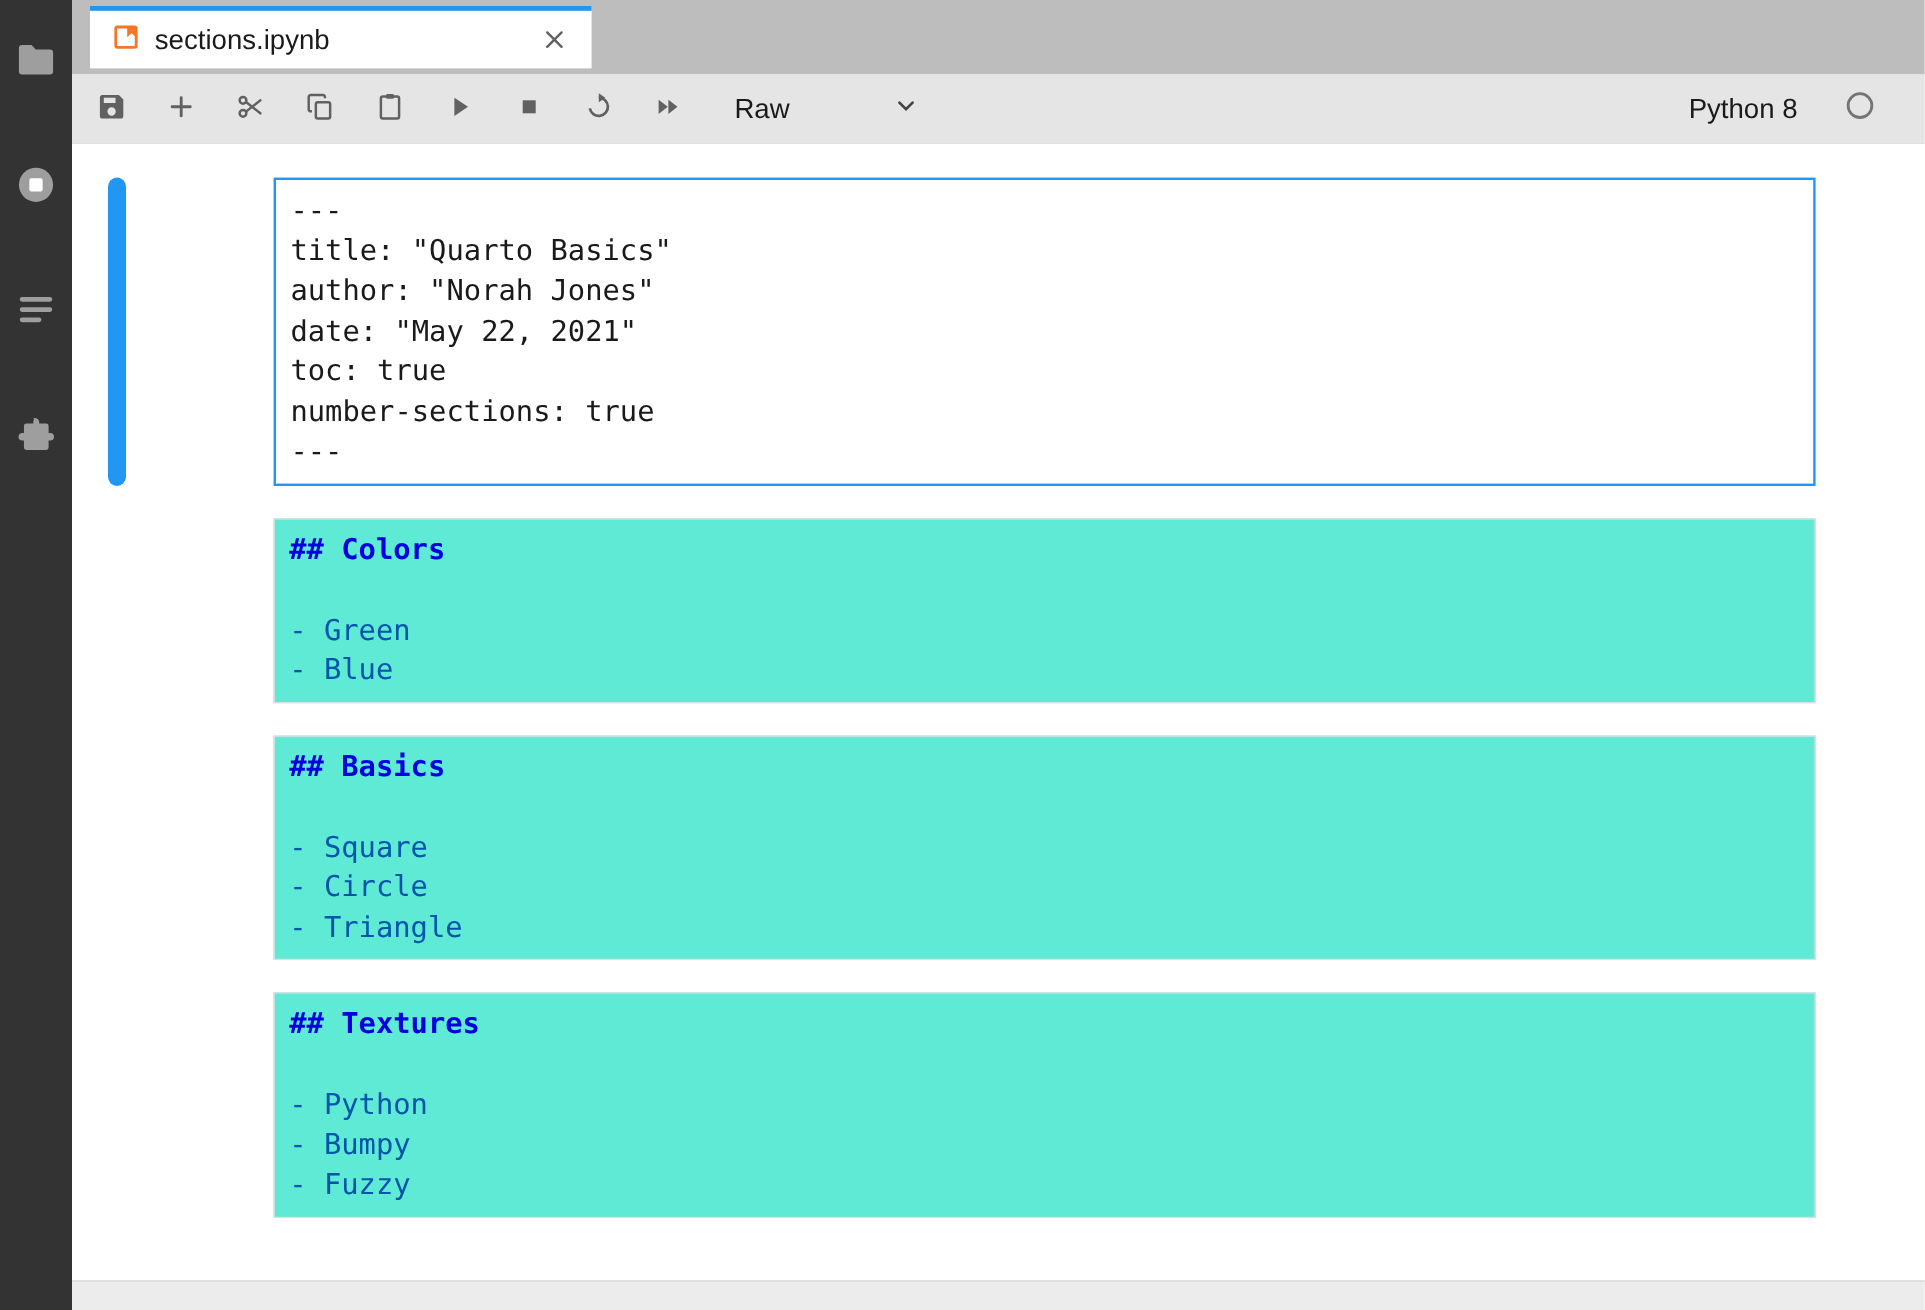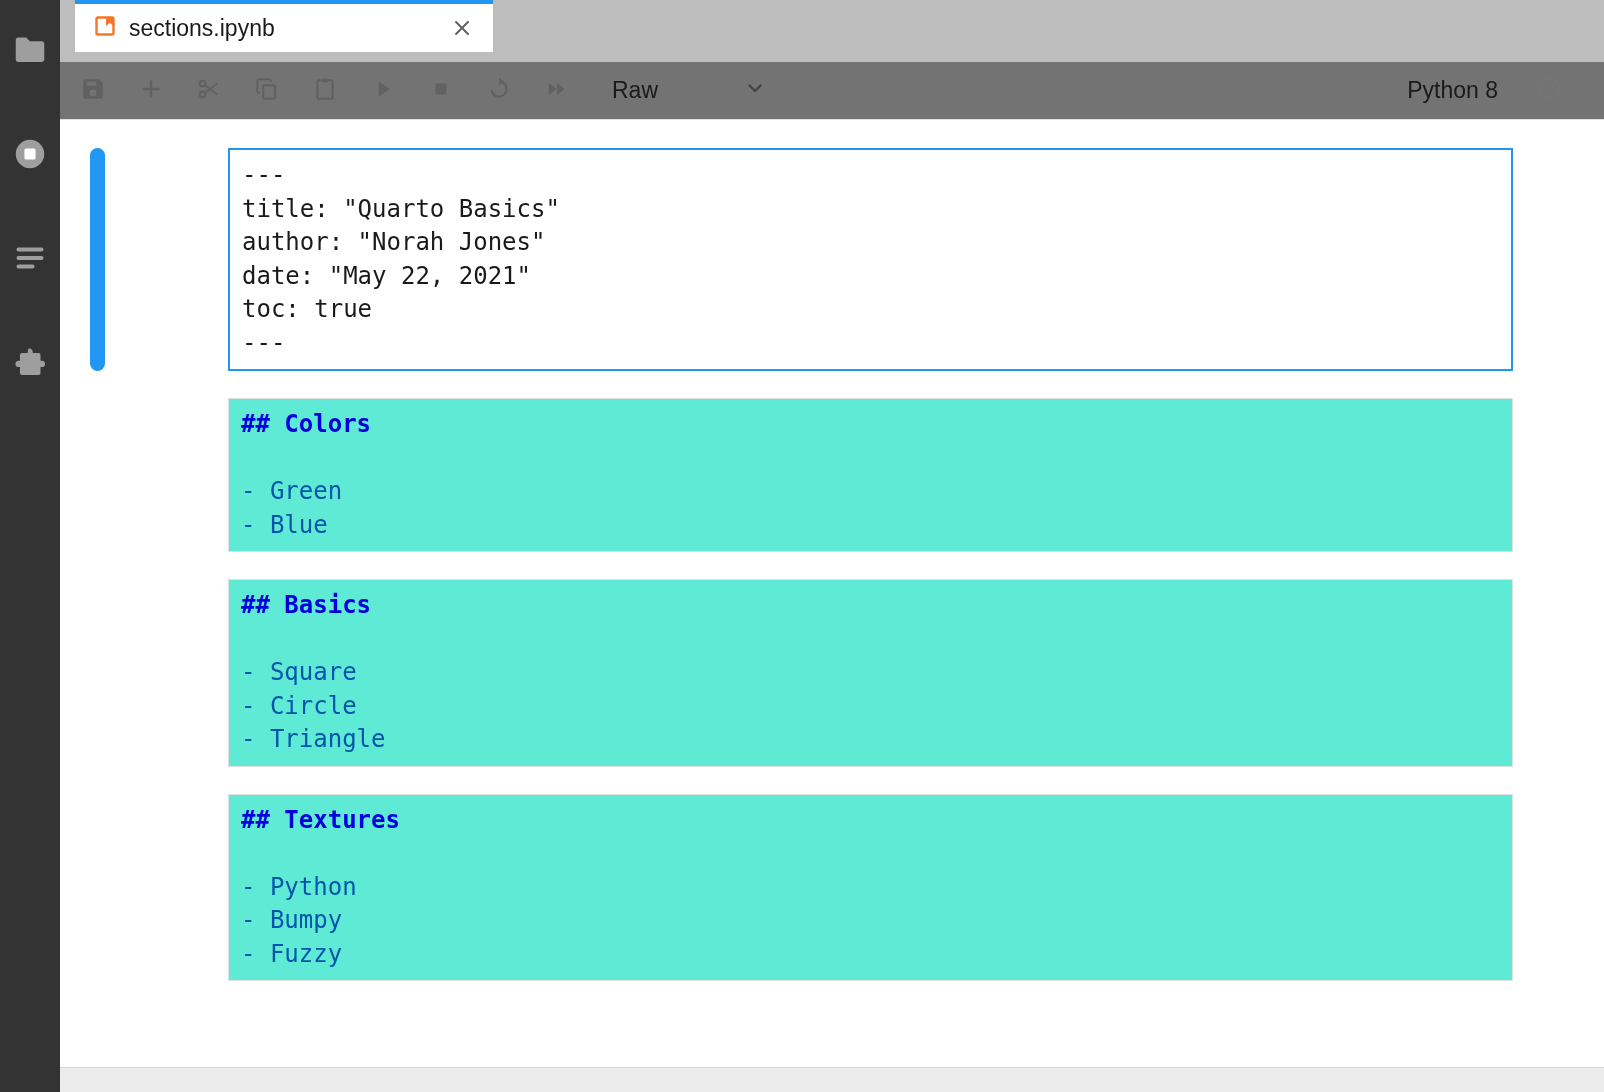--- a/index.html
+++ b/index.html
@@ -11,30 +11,30 @@
   .sidebar { width:60px; background:#333333; flex:0 0 60px;
              display:flex; flex-direction:column; align-items:center;
              padding-top:32px; gap:66px; }
   .sb-btn { width:38px; height:38px; background:none; border:none; cursor:pointer;
             display:flex; align-items:center; justify-content:center; }
 
   
   .main { flex:1; display:flex; flex-direction:column; min-width:0; }
 
   
-  .tabbar { height:62px; background:#bdbdbd; display:flex; align-items:flex-start;
+  .tabbar { height:62px; background:#bdbdbd; display:flex; align-items:center;
             padding-left:15px; flex:0 0 62px; }
   .tab { height:52px; width:418px; background:#fff; border-top:4px solid #2196f3;
          display:flex; align-items:center; padding:0 16px 0 18px; gap:12px; cursor:pointer; }
   .tab-title { font-size:23px; color:#1a1a1a; flex:1; white-space:nowrap; }
   .tab-close { width:30px; height:30px; border:none; background:none; cursor:pointer;
                display:flex; align-items:center; justify-content:center; }
 
   
-  .toolbar { height:58px; border-bottom:1px solid #e0e0e0; background:#737373;
+  .toolbar { height:58px; border-bottom:1px solid #e0e0e0; background:#e5e5e5;
              display:flex; align-items:center; padding:0 40px 0 14px; gap:20px; flex:0 0 58px; }
   .tb-btn { width:38px; height:38px; border:none; background:none; cursor:pointer;
             display:flex; align-items:center; justify-content:center; }
   .celltype { margin-left:16px; width:155px; display:flex; align-items:center;
               justify-content:space-between; font-size:23px; color:#1a1a1a; cursor:pointer; }
   .tb-spacer { flex:1; }
   .kernel-name { font-size:23px; color:#1a1a1a; margin-right:18px; cursor:pointer; white-space:nowrap; }
 
   
   .content { flex:1; background:#fff; padding-top:28px; overflow:hidden; }
@@ -203,20 +203,21 @@
     <div class="content">
 
       <div class="cell-row">
         <div class="collapser active"></div>
         <div class="cell raw-cell">
           <div class="line">---</div>
           <div class="line">title: "Quarto Basics"</div>
           <div class="line">author: "Norah Jones"</div>
           <div class="line">date: "May 22, 2021"</div>
           <div class="line">toc: true</div>
+          <div class="line">number-sections: true</div>
           <div class="line">---</div>
         </div>
       </div>
 
       <div class="cell-row">
         <div class="collapser"></div>
         <div class="cell md-cell">
           <div class="line md-header">## Colors</div>
           <div class="line"></div>
           <div class="line md-item">- Green</div>

